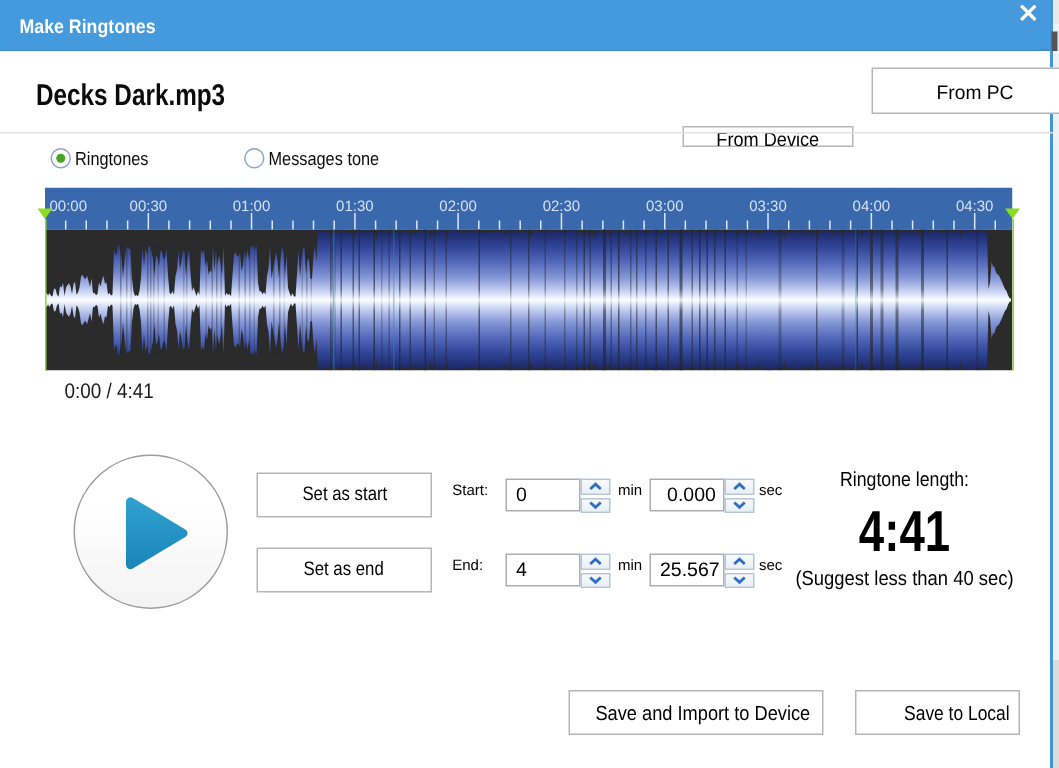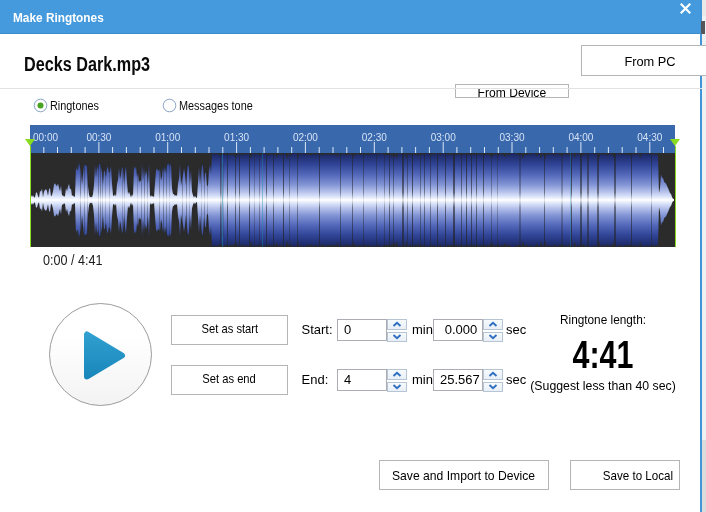--- a/index.html
+++ b/index.html
@@ -19,21 +19,21 @@
        font-family:"Liberation Sans", sans-serif; white-space:nowrap; }
 .btn span { display:inline-block; transform:scaleX(0.86); }
 .sep { left:0; top:88px; width:702px; height:1px; background:#e2e2e2; }
 .rlabel { font-size:12.5px; color:#0c0c0c; transform:scaleX(0.87); transform-origin:0 0; white-space:nowrap; }
 .wavewrap { left:30px; top:125px; width:645px; height:122px; }
 .gline { position:absolute; width:1.5px; background:#8adc20; }
 .gtri { position:absolute; width:0; height:0; border-left:5.5px solid transparent; border-right:5.5px solid transparent; border-top:7px solid #8adc20; }
 .caption { left:43px; top:252px; font-size:14px; color:#1b1b1b; transform:scaleX(0.90); transform-origin:0 0; white-space:nowrap; }
 .playbtn { left:49px; top:303px; width:103px; height:103px; border-radius:50%;
            border:1px solid #9c9c9c; background:linear-gradient(#ffffff 30%, #f3f3f3); }
-.slabel { position:absolute; font-size:13px; color:#000; }
+.slabel { position:absolute; font-size:10px; color:#000; }
 .sinput { position:absolute; width:50px; height:22px; border:1px solid #abadb3; background:#fff;
           font-size:13px; color:#000; padding-left:6px; line-height:20px; }
 .spin { position:absolute; width:20px; height:23px; }
 .spin .b { position:absolute; left:0; width:20px; height:10.5px; border:1px solid #b7c4d4;
            background:linear-gradient(#f7fafc, #e8eff6); overflow:hidden; }
 .spin .up { top:0; }
 .spin .dn { top:12.5px; }
 .rl1 { left:528px; top:312px; width:150px; text-align:center; font-size:13.5px; color:#000; transform:scaleX(0.875); white-space:nowrap; }
 .rl2 { left:528px; top:333px; width:150px; text-align:center; font-size:38.5px; font-weight:bold; color:#000; transform:scaleX(0.79); white-space:nowrap; }
 .rl3 { left:473px; top:378px; width:260px; text-align:center; font-size:13.5px; color:#000; transform:scaleX(0.91); white-space:nowrap; }
@@ -317,18 +317,18 @@
           <path d="M5.5 2 L9 5.2 L12.5 2" fill="none" stroke="#2f6fc1" stroke-width="1.9"></path>
         </svg>
       </div>
   </div>
   <div class="slabel" style="left:506px; top:372px;">sec</div>
 
   <div class="abs rl1">Ringtone length:</div>
   <div class="abs rl2">4:41</div>
   <div class="abs rl3">(Suggest less than 40 sec)</div>
 
-  <div class="btn" style="left:379px; top:460px; width:170px; height:30px;">
+  <div class="btn" style="left:379px; top:460px; width:170px; height:30px;justify-content:flex-end;">
       <span style="transform:scaleX(0.9); position:relative; font-size:13.5px;">Save and Import to Device</span>
     </div>
   <div class="btn" style="left:570px; top:460px; width:110px; height:30px;padding-left:28px;">
       <span style="transform:scaleX(0.86); position:relative; left:-1.5px; font-size:13.5px;">Save to Local</span>
     </div>
 </div>
 </body></html>

